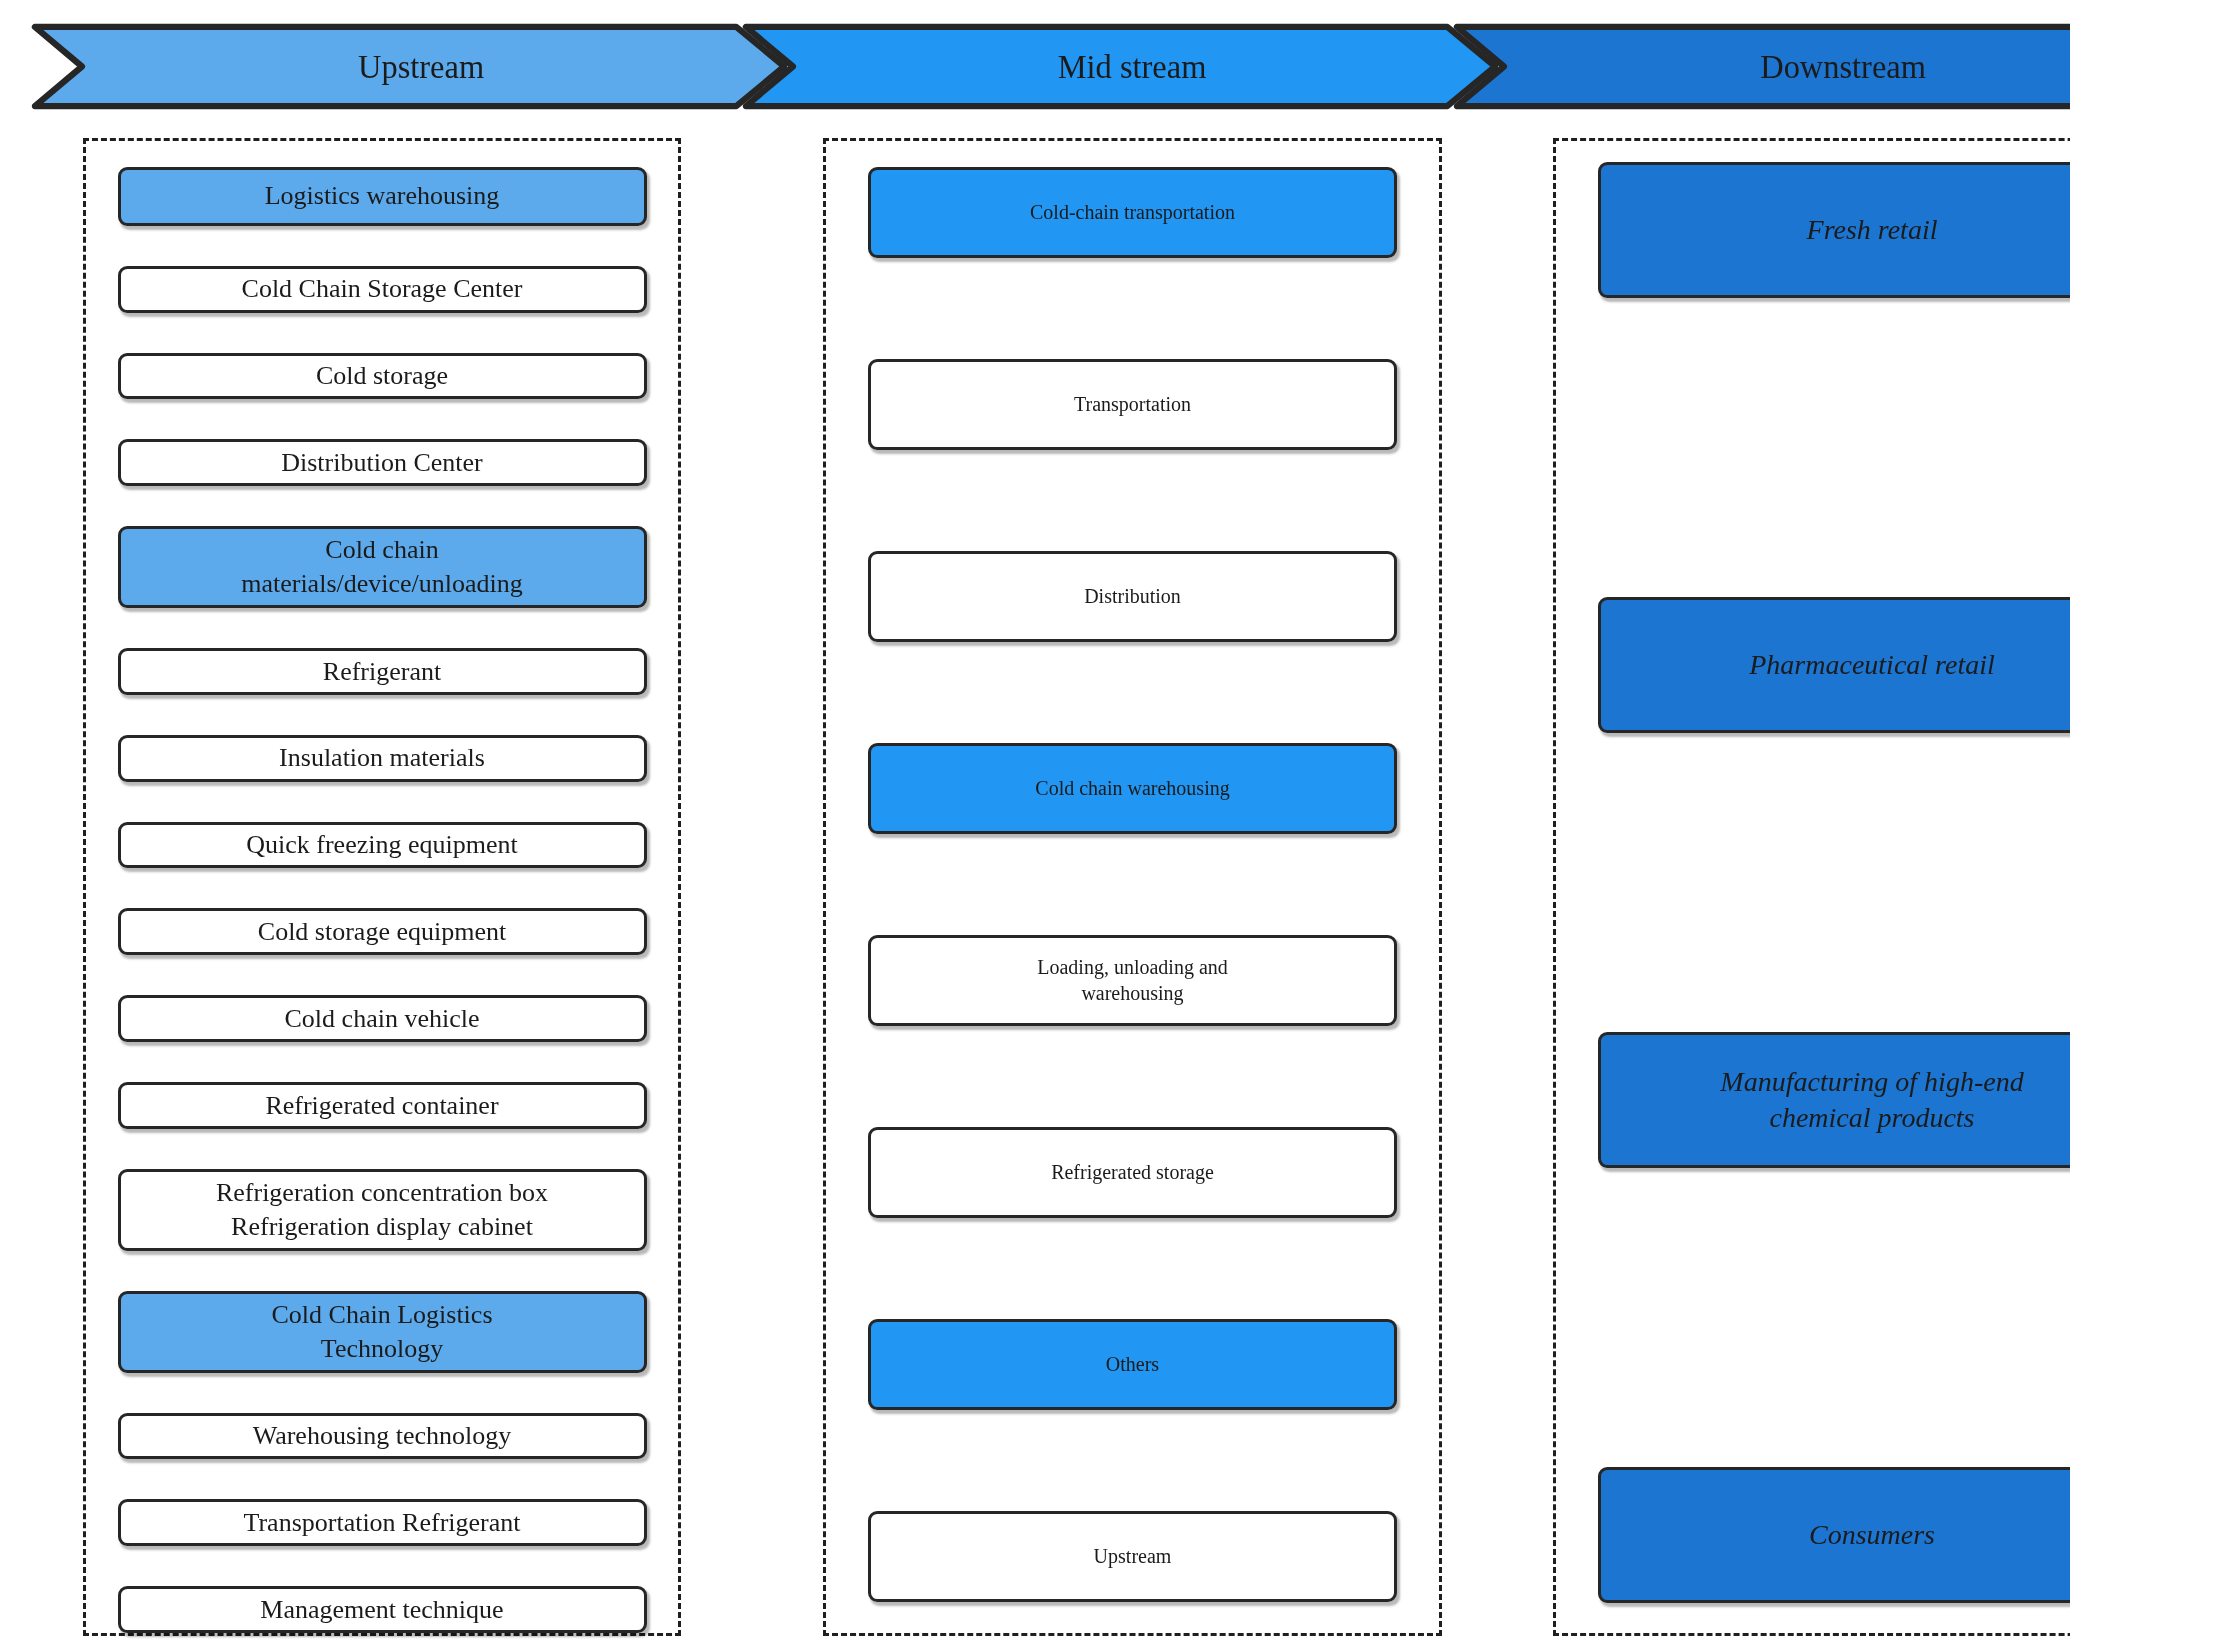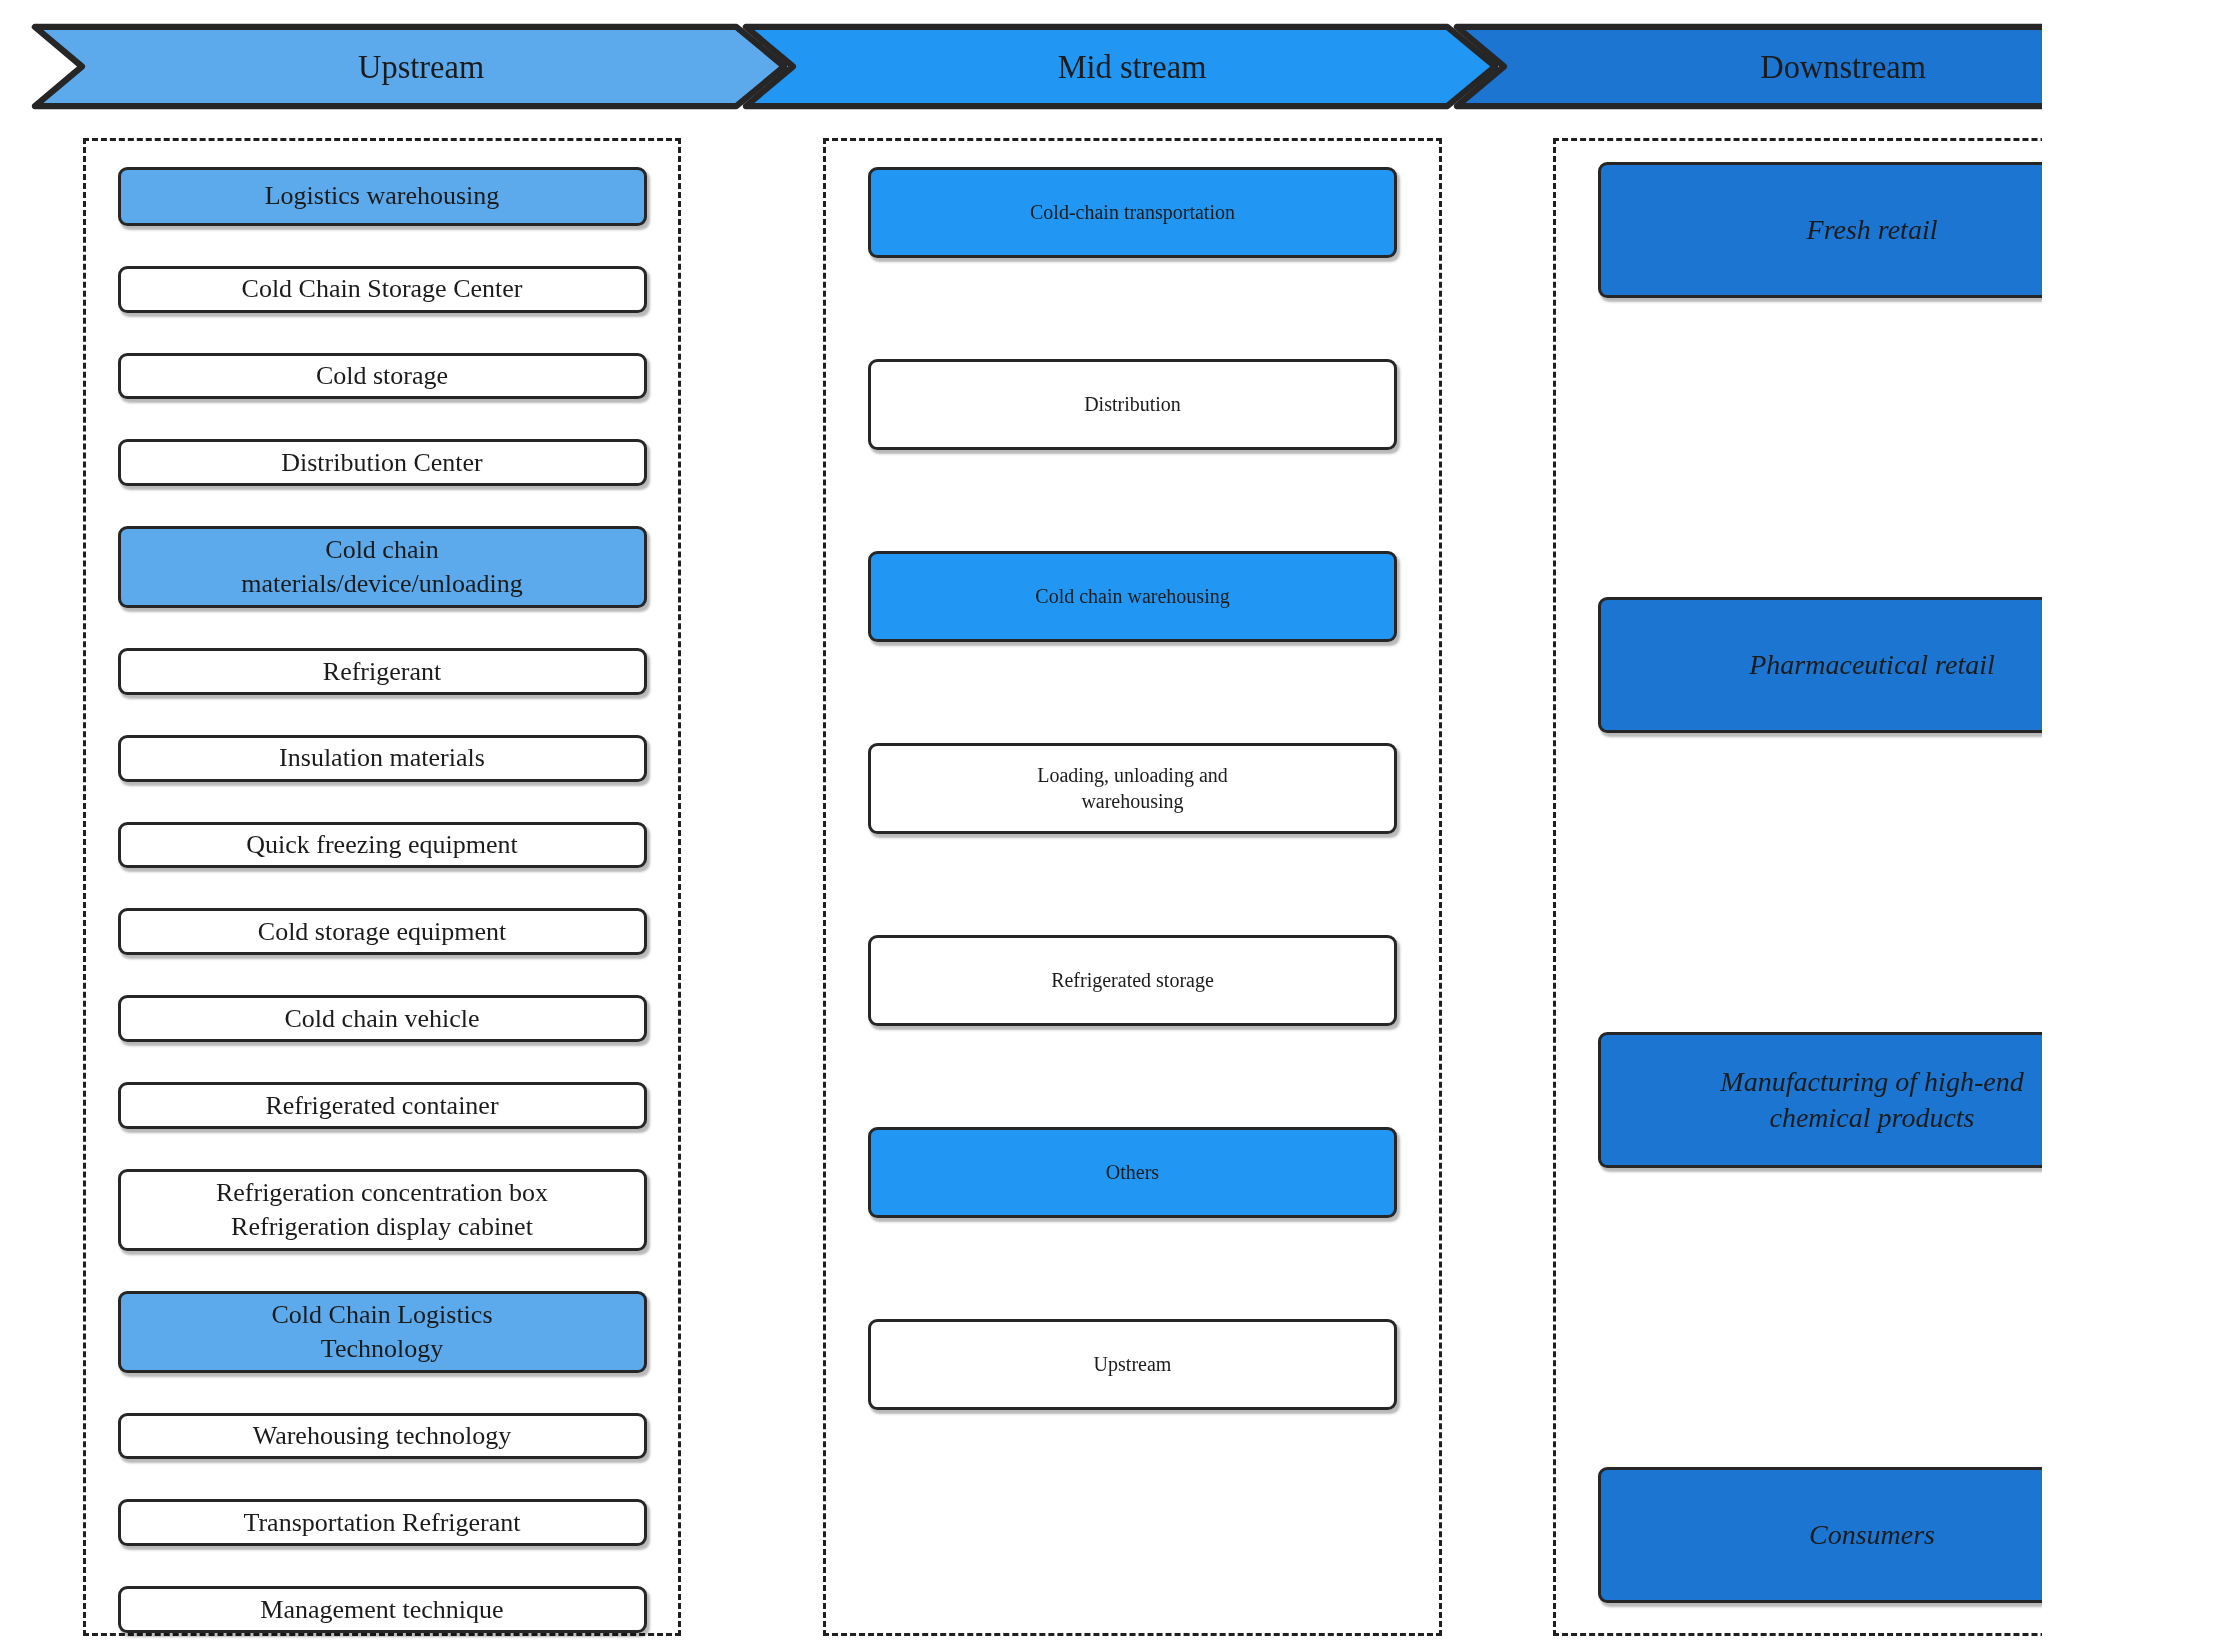--- a/index.html
+++ b/index.html
@@ -9,20 +9,21 @@
     --ink:#262626;
     --text:#1b1b1b;
   }
   html,body{margin:0;padding:0;background:#ffffff;}
   .page{
     position:relative;
     width:2042px;height:1649px;
     background:#ffffff;
     font-family:"Liberation Serif","DejaVu Serif",serif;
     overflow:hidden;
+    padding-left:28px;
   }
   
   .stages{position:absolute;left:31px;top:23px;display:flex;}
   .arrow{flex:none;width:757px;height:87px;display:block;}
   .arrow + .arrow{margin-left:-46px;}
   .arrow-label{
     font-family:"Liberation Serif","DejaVu Serif",serif;
     font-size:42px;fill:var(--text);
   }
   
@@ -137,20 +138,23 @@
           <span class="box-label">Management technique</span>
         </div>
       </div>
   </div>
   <div class="column col-mid">
     <div class="stack">
         <div class="box em">
           <span class="box-label">Cold-chain transportation</span>
         </div>
         <div class="box">
+          <span class="box-label">Transportation</span>
+        </div>
+        <div class="box">
           <span class="box-label">Distribution</span>
         </div>
         <div class="box em">
           <span class="box-label">Cold chain warehousing</span>
         </div>
         <div class="box ml">
           <span class="box-label">Loading, unloading and
 warehousing</span>
         </div>
         <div class="box">

